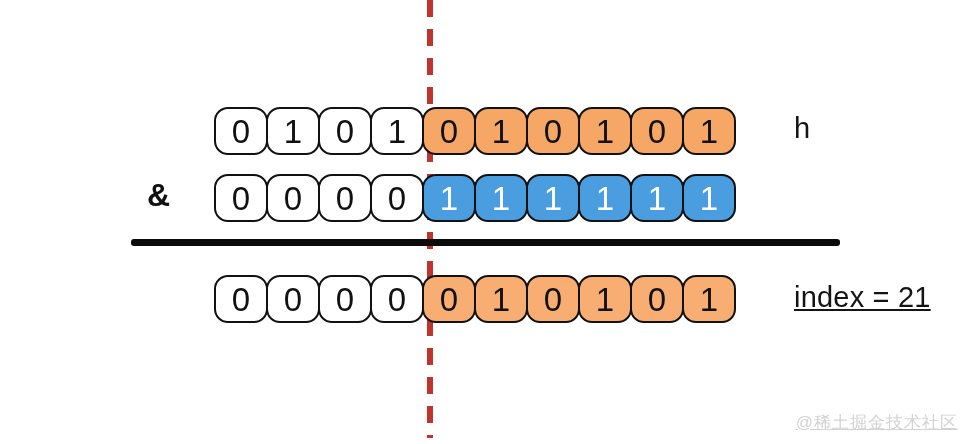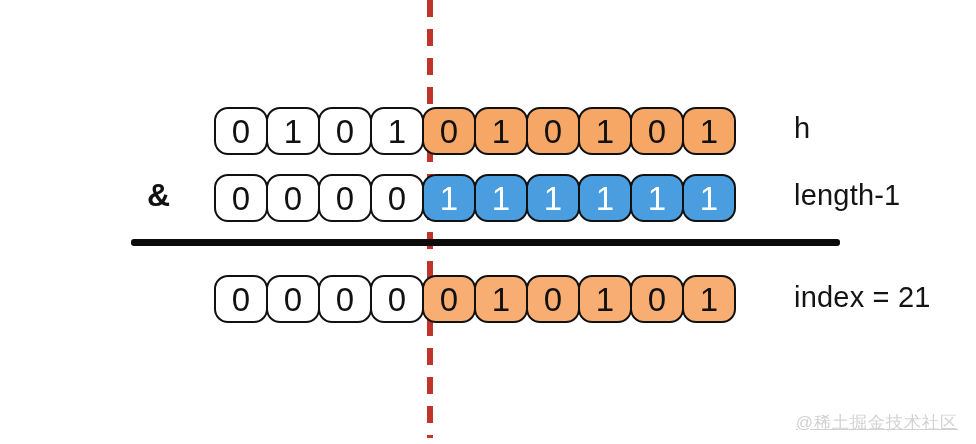--- a/index.html
+++ b/index.html
@@ -66,21 +66,21 @@
   
   .row-label {
     position: absolute;
     font-size: 29px;
     color: #141414;
     white-space: nowrap;
     letter-spacing: 0.2px;
   }
   #label-h      { left: 794px; top: 112px; }
   #label-mask   { left: 794px; top: 179px; }
-  #label-result { left: 794px; top: 281px; }
+  #label-result { left: 794px; top: 281px; text-decoration: underline; }
 
   
   #operator-and {
     position: absolute;
     left: 147px;
     top: 177px;
     font-size: 32px;
     font-weight: 700;
     color: #111111;
   }
@@ -136,21 +136,20 @@
       <div class="cell white">0</div>
       <div class="cell white">0</div>
       <div class="cell white">0</div>
       <div class="cell blue">1</div>
       <div class="cell blue">1</div>
       <div class="cell blue">1</div>
       <div class="cell blue">1</div>
       <div class="cell blue">1</div>
       <div class="cell blue">1</div>
     </div>
-  <div class="row-label" id="label-mask">length-1</div>
 
   <div id="sum-rule"></div>
 
   <div class="bit-row" id="row-result">
       <div class="cell white">0</div>
       <div class="cell white">0</div>
       <div class="cell white">0</div>
       <div class="cell white">0</div>
       <div class="cell orange-light">0</div>
       <div class="cell orange-light">1</div>

